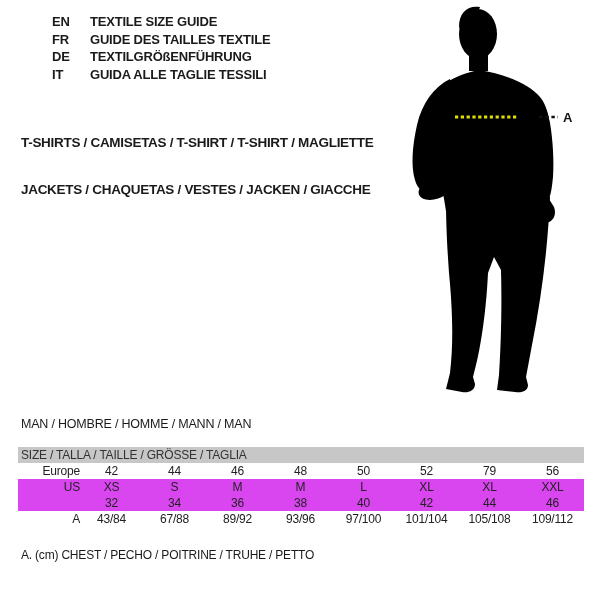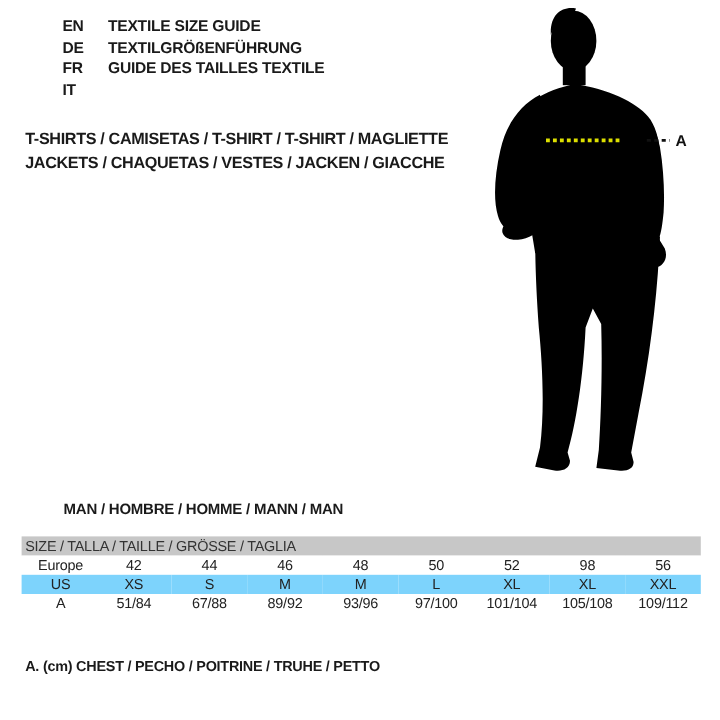--- a/index.html
+++ b/index.html
@@ -9,62 +9,63 @@
   .page { position:absolute; inset:0; background:#fff; }
 
   
   .lang-block { position:absolute; left:21px; top:13px; }
   .lang-row { display:flex; line-height:17.5px; font-size:13px; font-weight:bold; letter-spacing:-0.2px; }
   .lang-code { width:37px; flex:0 0 37px;padding-left:31px; }
   .lang-title { white-space:nowrap;margin-left:32px; }
 
   
   .category-block { position:absolute; left:21px; top:106px; }
-  .category-line { line-height:19.5px; font-size:13.5px; font-weight:bold; letter-spacing:-0.3px; white-space:nowrap; }
+  .category-line { line-height:19.5px; font-size:13.5px; font-weight:bold; letter-spacing:-0.3px; white-space:nowrap;margin-top:27px; }
 
   
   .figure { position:absolute; left:402px; top:5px; width:178px; height:400px; }
   .figure svg { display:block; width:178px; height:400px; }
   .measure-a-text { font:bold 13px "Liberation Sans", sans-serif; fill:#111; }
 
   
-  .section-title { position:absolute; left:21px; top:417px; font-size:12.5px; font-weight:bold; letter-spacing:-0.2px;margin-left:32px; }
+  .section-title { position:absolute; left:21px; top:417px; font-size:12.5px; font-weight:normal; letter-spacing:-0.2px; }
 
   
   .size-table-wrap { position:absolute; left:18px; top:447px; width:566px; }
   table.size-table { width:100%; border-collapse:collapse; table-layout:fixed; font-size:12px; letter-spacing:-0.2px; color:#222; }
   table.size-table td { padding:0; height:16px; text-align:center; vertical-align:middle; white-space:nowrap; }
-  table.size-table td.lbl { text-align:center; padding-left:3px; }
+  table.size-table td.lbl { text-align:right; padding-left:3px; }
   tr.hdr td { background:#c7c7c7; text-align:left; padding-left:3px; height:16px; color:#333; }
-  tr.band td { background:#7dd3fc; }
+  tr.band td { background:#d946ef; }
   tr.plain td { background:#ffffff; }
 
   
-  .footnote { position:absolute; left:21px; top:548px; font-size:12px; font-weight:bold; letter-spacing:-0.2px; }
+  .footnote { position:absolute; left:21px; top:548px; font-size:12px; font-weight:normal; letter-spacing:-0.2px; }
 </style>
 </head>
 <body>
 
 <div class="page">
 
   <div class="lang-block">
     <div class="lang-row">
       <span class="lang-code">EN</span>
       <span class="lang-title">TEXTILE SIZE GUIDE</span>
     </div>
     <div class="lang-row">
+      <span class="lang-code">FR</span>
+      <span class="lang-title">GUIDE DES TAILLES TEXTILE</span>
+    </div>
+    <div class="lang-row">
       <span class="lang-code">DE</span>
       <span class="lang-title">TEXTILGRÖßENFÜHRUNG</span>
     </div>
     <div class="lang-row">
-      <span class="lang-code">FR</span>
-      <span class="lang-title">GUIDE DES TAILLES TEXTILE</span>
-    </div>
-    <div class="lang-row">
       <span class="lang-code">IT</span>
+      <span class="lang-title">GUIDA ALLE TAGLIE TESSILI</span>
     </div>
   </div>
 
   <div class="category-block">
     <div class="category-line">T-SHIRTS / CAMISETAS / T-SHIRT / T-SHIRT / MAGLIETTE</div>
     <div class="category-line">JACKETS / CHAQUETAS / VESTES / JACKEN / GIACCHE</div>
   </div>
 
   <div class="figure">
     <svg viewBox="0 0 178 400" xmlns="http://www.w3.org/2000/svg">
@@ -120,37 +121,48 @@
           <td colspan="9">SIZE / TALLA / TAILLE / GRÖSSE / TAGLIA</td>
         </tr>
         <tr class="plain">
           <td class="lbl">Europe</td>
           <td>42</td>
           <td>44</td>
           <td>46</td>
           <td>48</td>
           <td>50</td>
           <td>52</td>
-          <td>98</td>
+          <td>79</td>
           <td>56</td>
         </tr>
         <tr class="band">
           <td class="lbl">US</td>
           <td>XS</td>
           <td>S</td>
           <td>M</td>
           <td>M</td>
           <td>L</td>
           <td>XL</td>
           <td>XL</td>
           <td>XXL</td>
         </tr>
+        <tr class="band">
+          <td class="lbl"></td>
+          <td>32</td>
+          <td>34</td>
+          <td>36</td>
+          <td>38</td>
+          <td>40</td>
+          <td>42</td>
+          <td>44</td>
+          <td>46</td>
+        </tr>
         <tr class="plain">
           <td class="lbl">A</td>
-          <td>51/84</td>
+          <td>43/84</td>
           <td>67/88</td>
           <td>89/92</td>
           <td>93/96</td>
           <td>97/100</td>
           <td>101/104</td>
           <td>105/108</td>
           <td>109/112</td>
         </tr>
       </tbody>
     </table>

